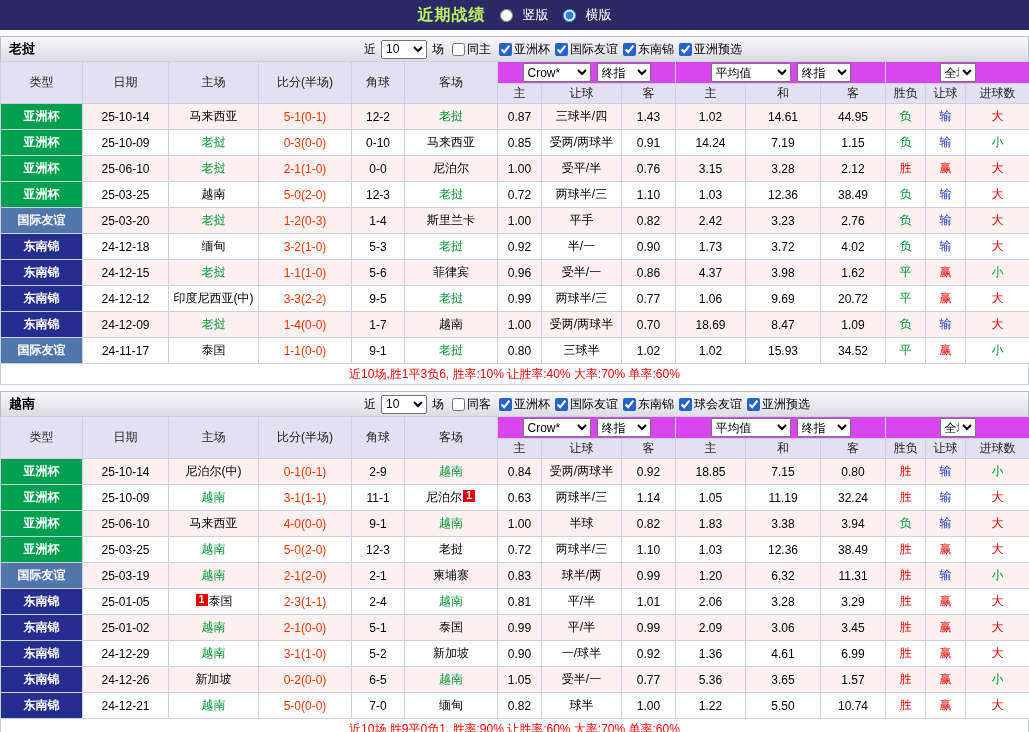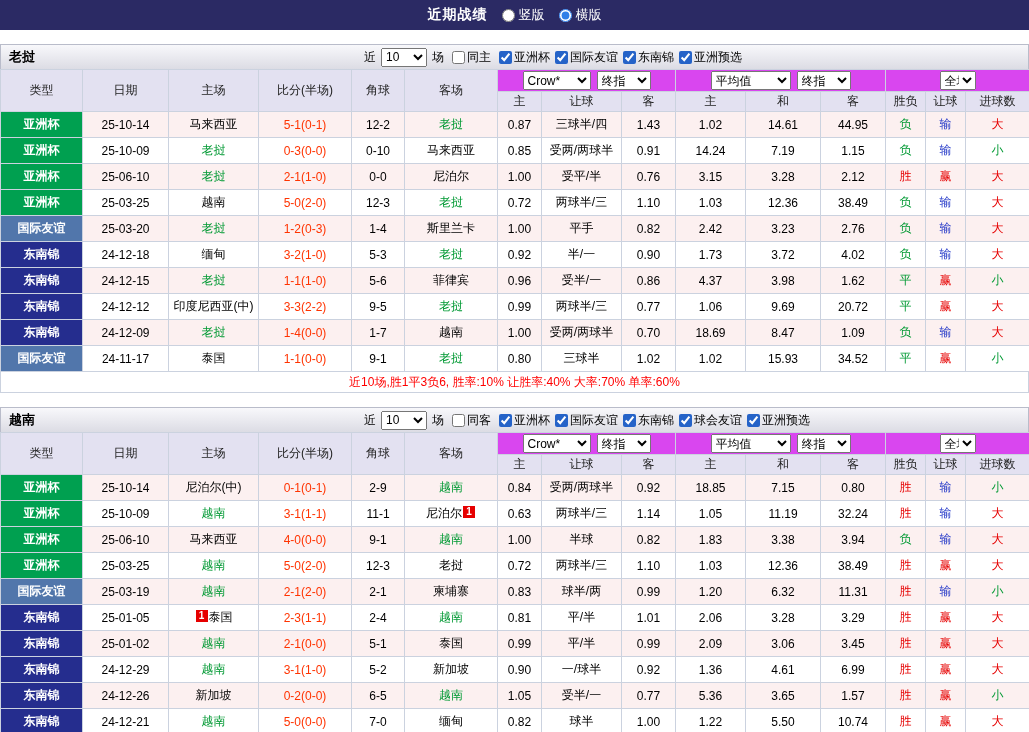--- a/index.html
+++ b/index.html
@@ -1,23 +1,23 @@
 <!DOCTYPE html>
 <html><head>
 <meta charset="utf-8">
 <style>
   *{box-sizing:border-box;}
   body{margin:0;width:1029px;font-family:"Liberation Sans","DejaVu Sans",sans-serif;font-size:12px;color:#000;background:#fff;}
 
   .topbar{height:30px;background:#2b2a64;display:flex;align-items:center;justify-content:center;gap:14px;}
-  .topbar .title{color:#ffffff;font-weight:bold;font-size:14px;letter-spacing:1px;}
-  .topbar label{color:#fff;font-size:13px;display:inline-flex;align-items:center;gap:4px;cursor:pointer;}
+  .topbar .title{color:#bef264;font-weight:bold;font-size:16px;letter-spacing:1px;}
+  .topbar label{color:#fff;font-size:13px;display:inline-flex;align-items:center;gap:10px;cursor:pointer;}
   .topbar input{accent-color:#2f7fe8;margin:0;width:13px;height:13px;}
 
-  .section{margin-top:14px;}
+  .section{margin-top:6px;}
   .secbar{position:relative;height:25px;border:1px solid #b9bcca;border-bottom:none;background:linear-gradient(#f8f8fb,#dcdce4);display:flex;align-items:center;font-size:13px;}
   .secbar .team{font-weight:bold;padding-left:8px;}
   .controls{position:absolute;left:363px;display:flex;align-items:center;gap:3px;font-size:12px;white-space:nowrap;}
   .controls select{height:19px;font-size:12px;margin:0 2px;}
   .controls label{display:inline-flex;align-items:center;cursor:pointer;margin-left:5px;}
   .controls input[type=checkbox]{width:13px;height:13px;margin:0 2px 0 0;accent-color:#2563c8;}
   .filters{display:inline-flex;align-items:center;}
 
   table{width:100%;border-collapse:collapse;table-layout:fixed;}
   th,td{border:1px solid #cbd2df;text-align:center;overflow:hidden;white-space:nowrap;font-weight:normal;padding:0;}

